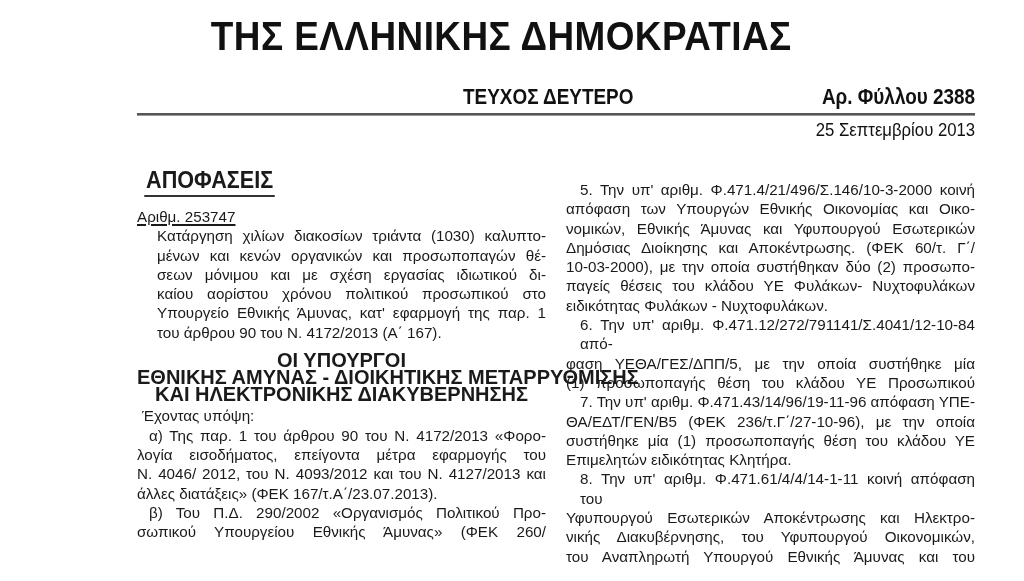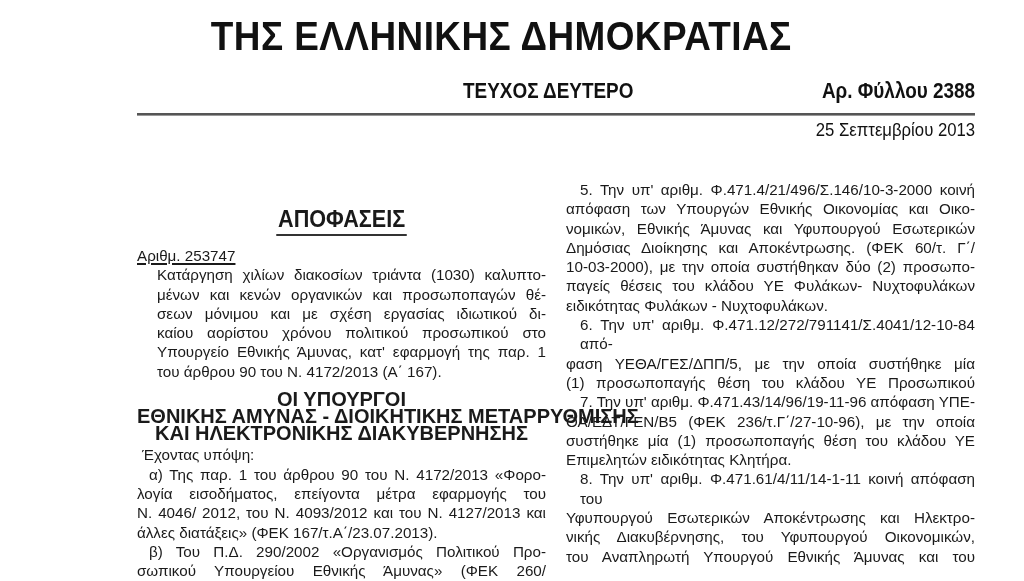--- a/index.html
+++ b/index.html
@@ -13,21 +13,21 @@
       position: absolute; left: 0; top: 12px; width: 1114px;
       text-align: center;
       font-family: "Liberation Sans", sans-serif;
       font-weight: bold; font-size: 41px; letter-spacing: 0.5px;
       color: #111;
       transform: scaleX(0.9); transform-origin: 0 0;
       line-height: 48px;
     }
 
     .issue-row {
-      position: absolute; top: 77px; left: 137px; width: 838px; height: 30px;
+      position: absolute; top: 83px; left: 137px; width: 838px; height: 30px;
     }
     .issue-part {
       position: absolute; left: 326px; top: 0;
       font-weight: bold; font-size: 22px; line-height: 28px;
       transform: scaleX(0.86); transform-origin: 0 0;
       color: #111; white-space: nowrap;
     }
     .sheet-number {
       position: absolute; right: 0; top: 0;
       font-weight: bold; font-size: 22px; line-height: 28px;
@@ -47,23 +47,22 @@
 
     .col {
       position: absolute; top: 165px;
       font-size: 15.2px; line-height: 19.3px;
       color: #1a1a1a;
     }
     .col-left { left: 137px; width: 409px; }
     .col-right { left: 566px; width: 409px; top: 180px; }
 
     .section-heading {
-      text-align: center; font-weight: bold; font-size: 24px; line-height: 30px;
+      text-align: left; font-weight: bold; font-size: 24px; line-height: 30px;
       margin-bottom: 10px;
-      margin-top: 39px;
     }
     .section-heading span {
       display: inline-block; border-bottom: 2px solid #333; padding: 0 2px 0 2px;
       transform: scaleX(0.9);
     }
 
     .decision-number {
       display: inline-block; text-decoration: underline; text-decoration-thickness: 1.5px;
       text-underline-offset: 2px;
     }
@@ -144,19 +143,19 @@
     <span class="jline">φαση ΥΕΘΑ/ΓΕΣ/ΔΠΠ/5, με την οποία συστήθηκε μία</span>
     <span class="jline">(1) προσωποπαγής θέση του κλάδου ΥΕ Προσωπικού</span>
   </div>
   <div>
     <span class="jline" style="padding-left:14px">7. Την υπ' αριθμ. Φ.471.43/14/96/19-11-96 απόφαση ΥΠΕ-</span>
     <span class="jline">ΘΑ/ΕΔΤ/ΓΕΝ/Β5 (ΦΕΚ 236/τ.Γ΄/27-10-96), με την οποία</span>
     <span class="jline">συστήθηκε μία (1) προσωποπαγής θέση του κλάδου ΥΕ</span>
     <span class="lline">Επιμελητών ειδικότητας Κλητήρα.</span>
   </div>
   <div>
-    <span class="jline" style="padding-left:14px">8. Την υπ' αριθμ. Φ.471.61/4/11/14-1-11 κοινή απόφαση του</span>
+    <span class="jline" style="padding-left:14px">8. Την υπ' αριθμ. Φ.471.61/4/4/14-1-11 κοινή απόφαση του</span>
     <span class="jline">Υφυπουργού Εσωτερικών Αποκέντρωσης και Ηλεκτρο-</span>
     <span class="jline">νικής Διακυβέρνησης, του Υφυπουργού Οικονομικών,</span>
     <span class="jline">του Αναπληρωτή Υπουργού Εθνικής Άμυνας και του</span>
 
   </div>
 </div>
 
 </body></html>

